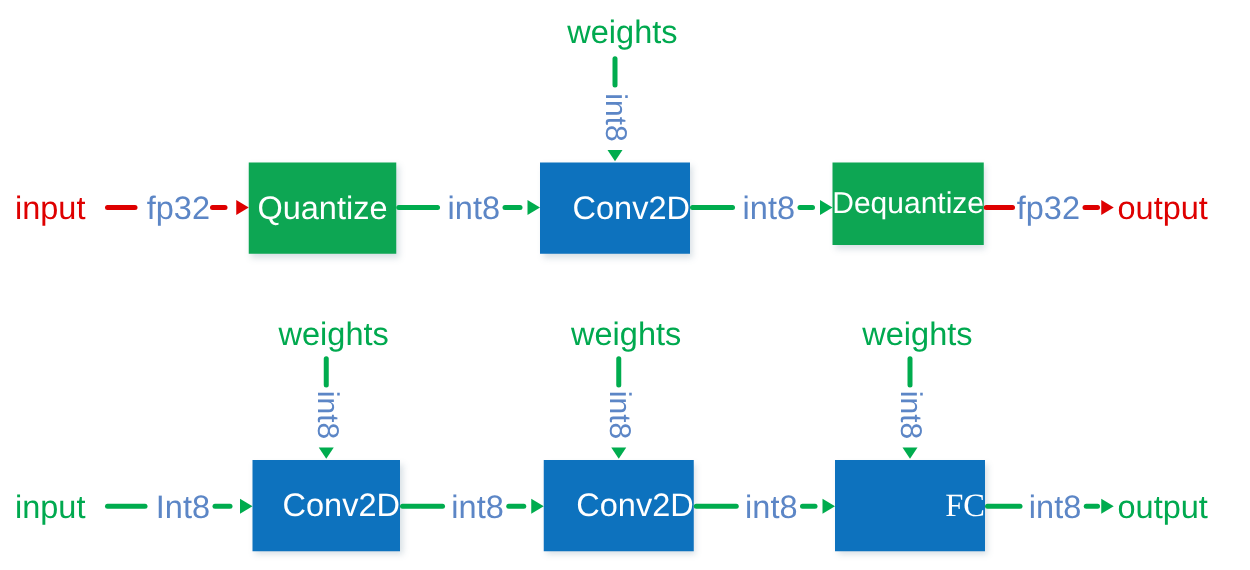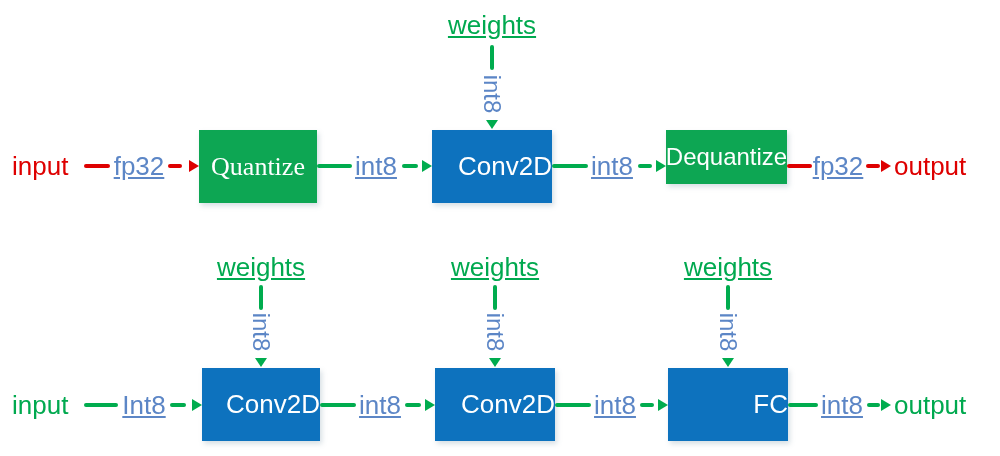--- a/index.html
+++ b/index.html
@@ -7,21 +7,21 @@
     --green-line:#00AC4E; --red-line:#DE0000;
     --blue-label:#5C86C6; --green-label:#00A94F; --red-label:#DE0000;
     --box-text:#FFFFFF; --background:#FFFFFF;
   }
   html,body{margin:0;padding:0;}
   .canvas{
     position:relative;width:1000px;height:456px;background:var(--background);
     font-family:"Liberation Sans",sans-serif;overflow:hidden;
   }
   .lbl{position:absolute;font-size:26px;line-height:30px;white-space:nowrap;}
-  .lbl.c{text-align:center;text-decoration:underline;}
+  .lbl.c{text-align:right;}
   .lbl.red{color:var(--red-label);}
   .lbl.green{color:var(--green-label);}
   .lbl.blue{color:var(--blue-label);}
   .hline{position:absolute;height:4px;border-radius:2px;}
   .hline.red{background:var(--red-line);}
   .hline.green{background:var(--green-line);}
   .vline{position:absolute;width:4px;background:var(--green-line);border-radius:2px;}
   .arr-r{position:absolute;width:0;height:0;border-top:6px solid transparent;border-bottom:6px solid transparent;border-left:10px solid;}
   .arr-r.red{border-left-color:var(--red-line);}
   .arr-r.green{border-left-color:var(--green-line);}
@@ -49,39 +49,39 @@
   <div class="vline" style="left:490px;top:45px;height:25px;"></div>
   <span class="vlabel" style="left:467px;top:79px;">int8</span>
   <div class="arr-d" style="left:486px;top:120px;"></div>
 
   <span class="lbl red" style="left:12px;top:151px;">input</span>
   <div class="hline red" style="left:84px;top:164px;width:26px;"></div>
   <span class="lbl blue c" style="left:110px;top:151px;width:58px;">fp32</span>
   <div class="hline red" style="left:168px;top:164px;width:14px;"></div>
   <div class="arr-r red" style="left:189px;top:160px;"></div>
 
-  <div class="node green" style="left:199px;top:130px;width:118px;height:73px;font-family:Liberation Serif, serif;">
+  <div class="node green" style="left:199px;top:130px;width:118px;height:73px;">
     <span>Quantize</span>
   </div>
 
   <div class="hline green" style="left:317px;top:164px;width:35px;"></div>
   <span class="lbl blue c" style="left:352px;top:151px;width:48px;">int8</span>
   <div class="hline green" style="left:402px;top:164px;width:16px;"></div>
   <div class="arr-r green" style="left:422px;top:160px;"></div>
 
   <div class="node blue" style="left:432px;top:130px;width:120px;height:73px;">
     <span>Conv2D</span>
   </div>
 
   <div class="hline green" style="left:552px;top:164px;width:36px;"></div>
   <span class="lbl blue c" style="left:588px;top:151px;width:48px;">int8</span>
   <div class="hline green" style="left:638px;top:164px;width:14px;"></div>
   <div class="arr-r green" style="left:656px;top:160px;"></div>
 
-  <div class="node green tight" style="left:666px;top:130px;width:121px;height:54px;">
+  <div class="node green tight" style="left:666px;top:130px;width:121px;height:66px;">
     <span>Dequantize</span>
   </div>
 
   <div class="hline red" style="left:787px;top:164px;width:25px;"></div>
   <span class="lbl blue c" style="left:812px;top:151px;width:52px;">fp32</span>
   <div class="hline red" style="left:866px;top:164px;width:14px;"></div>
   <div class="arr-r red" style="left:881px;top:160px;"></div>
   <span class="lbl red" style="left:894px;top:151px;">output</span>
 
   <span class="lbl green c" style="left:211px;top:252px;width:100px;">weights</span>
@@ -116,21 +116,21 @@
 
   <div class="node blue" style="left:435px;top:368px;width:120px;height:73px;">
     <span>Conv2D</span>
   </div>
 
   <div class="hline green" style="left:555px;top:403px;width:36px;"></div>
   <span class="lbl blue c" style="left:592px;top:390px;width:46px;">int8</span>
   <div class="hline green" style="left:640px;top:403px;width:14px;"></div>
   <div class="arr-r green" style="left:658px;top:399px;"></div>
 
-  <div class="node blue" style="left:668px;top:368px;width:120px;height:73px;">
+  <div class="node blue" style="left:668px;top:368px;width:120px;height:73px;font-family:Liberation Serif, serif;">
     <span>FC</span>
   </div>
 
   <div class="hline green" style="left:788px;top:403px;width:30px;"></div>
   <span class="lbl blue c" style="left:819px;top:390px;width:46px;">int8</span>
   <div class="hline green" style="left:867px;top:403px;width:13px;"></div>
   <div class="arr-r green" style="left:881px;top:399px;"></div>
   <span class="lbl green" style="left:894px;top:390px;">output</span>
 
 </div>

